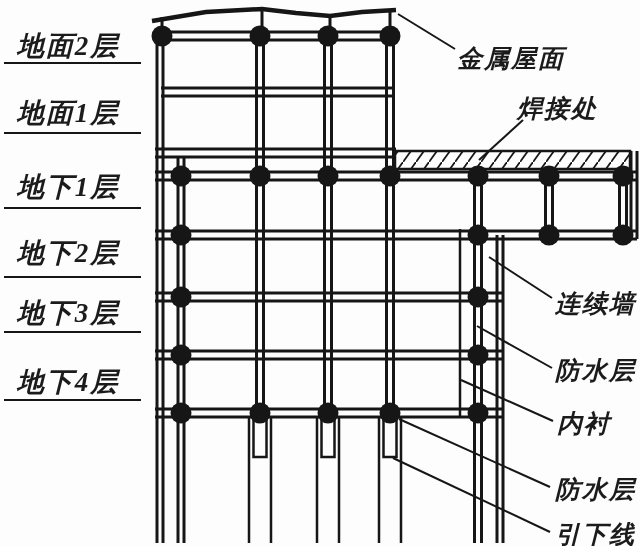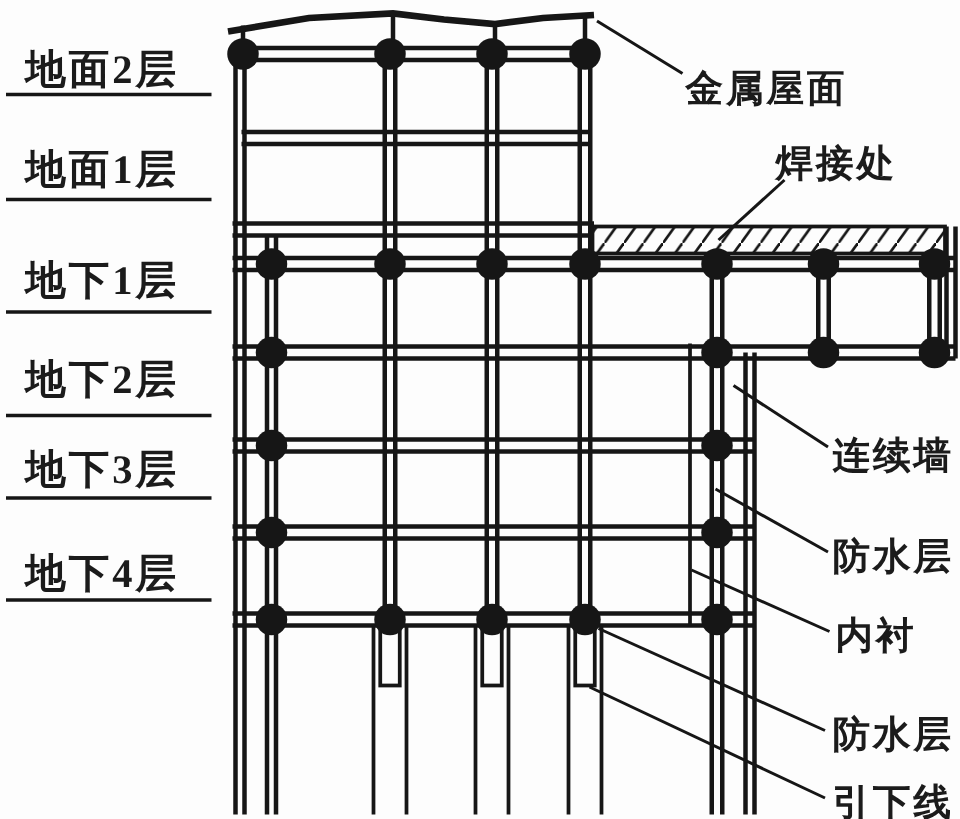--- a/index.html
+++ b/index.html
@@ -1,21 +1,21 @@
 <!DOCTYPE html>
 <html><head>
 <meta charset="utf-8">
 <style>
   html,body{margin:0;padding:0;}
   body{
     width:640px;height:546px;overflow:hidden;
     background:#fdfdfd;
     font-family:"Liberation Serif","DejaVu Serif",serif;
   }
-  .stage{position:relative;width:548px;height:546px;}
+  .stage{position:relative;width:548px;height:546px;font-style:italic;}
   svg{display:block;}
   .ink{stroke:#161616;}
   .lbl{
     fill:#1b1b1b;
     font-family:"Liberation Serif","DejaVu Serif",serif;
     font-weight:600;
     letter-spacing:2px;
   }
   .lbl-left{font-size:27px;}
   .lbl-right{font-size:25px;}

